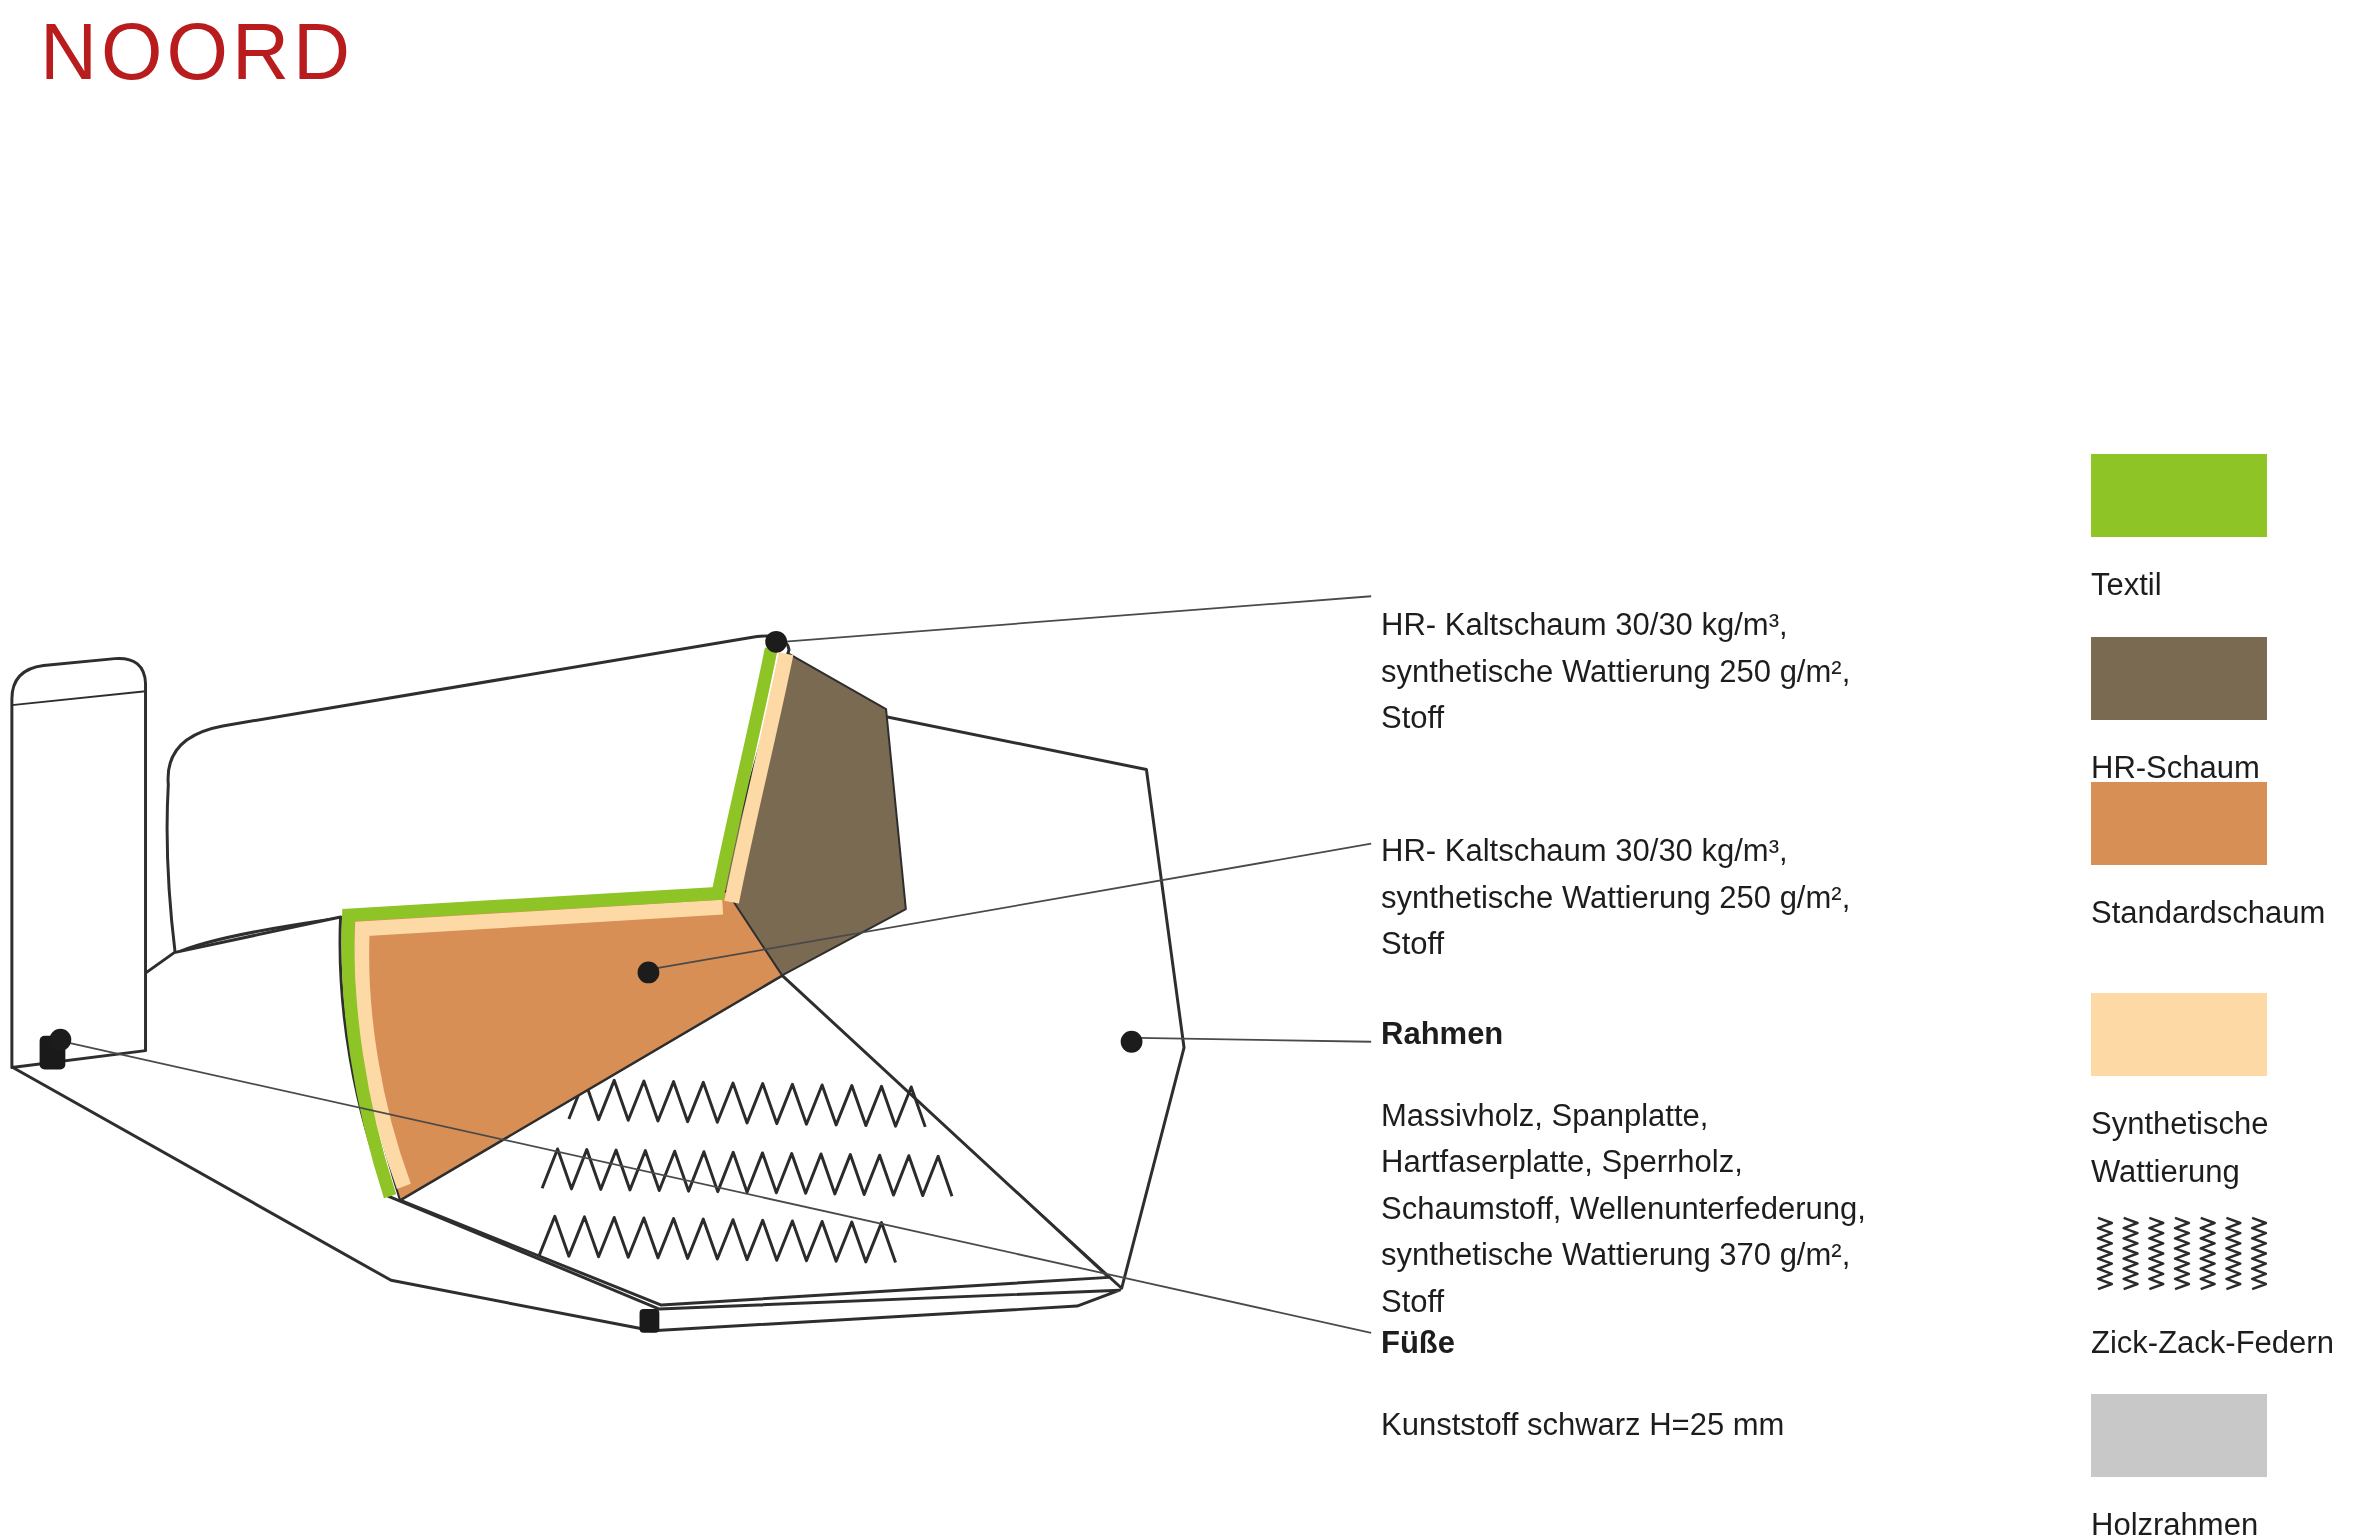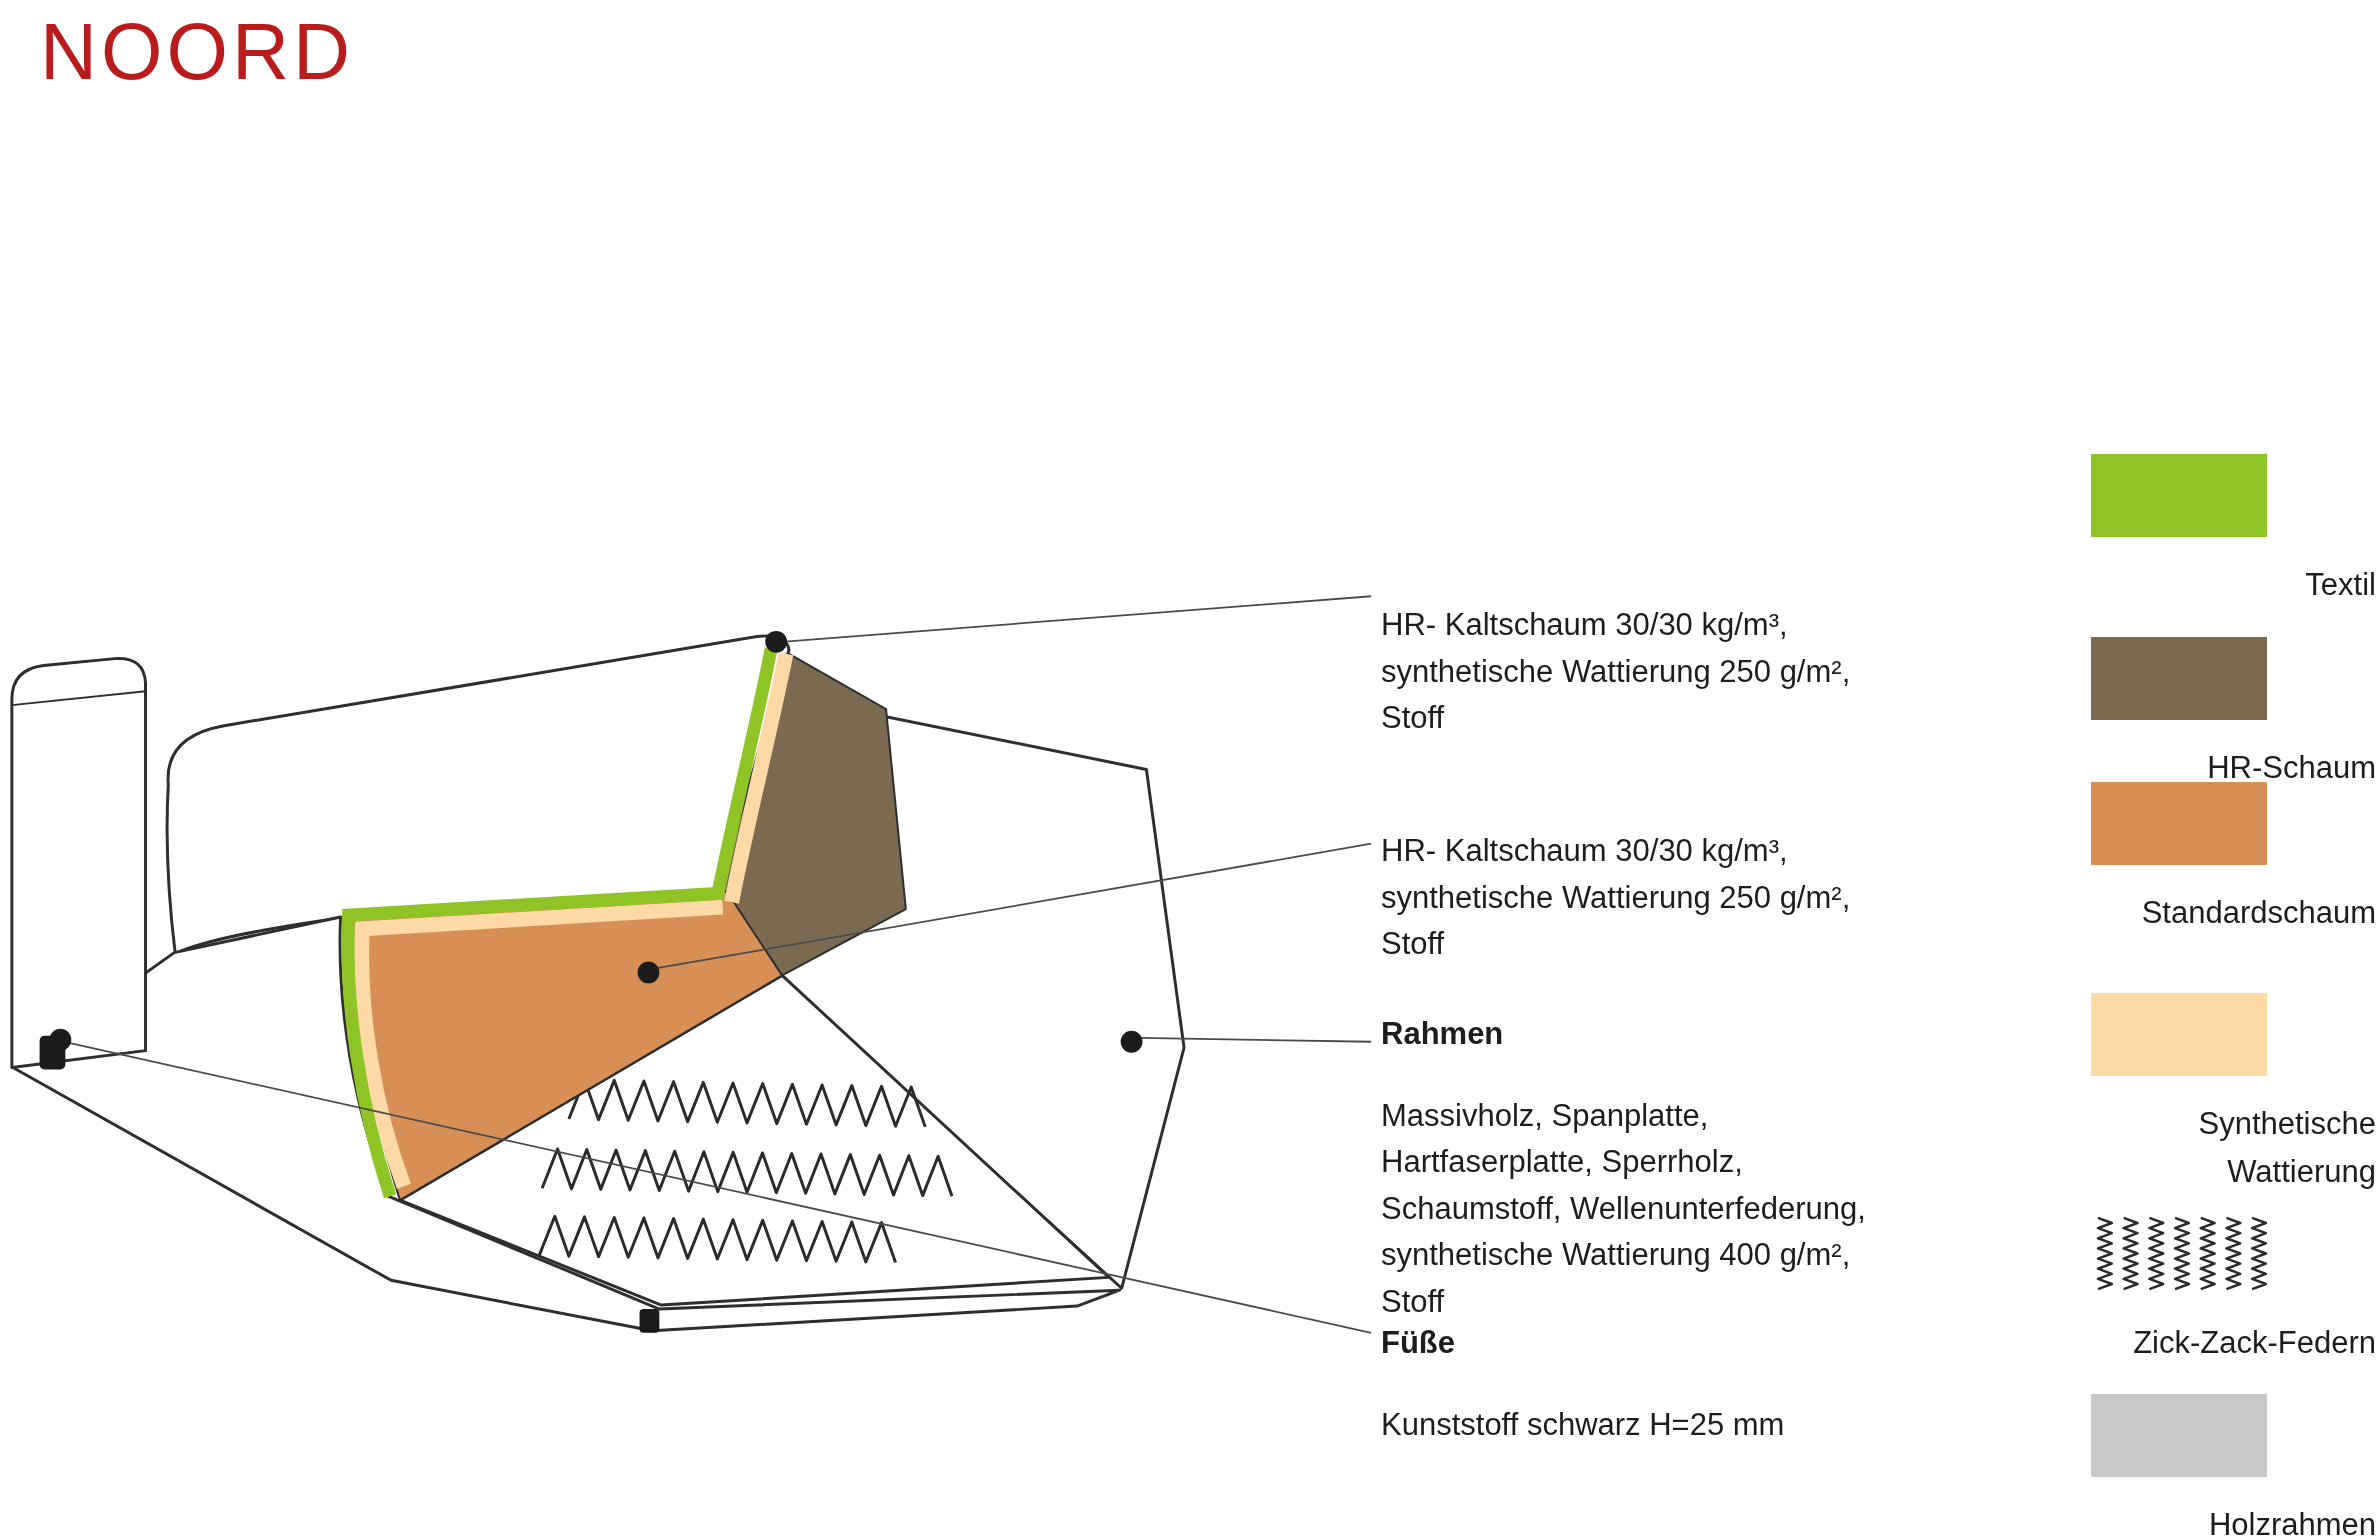--- a/index.html
+++ b/index.html
@@ -13,21 +13,21 @@
     letter-spacing:4px;color:#b91c1c;
   }
   #scene{position:absolute;left:0;top:0;}
   .outline{fill:#ffffff;stroke:#2e2e2e;stroke-width:3;stroke-linejoin:round;}
   .thin{stroke:#2e2e2e;stroke-width:2;fill:none;}
   .leader{stroke:#4a4a4a;stroke-width:1.8;fill:none;}
   .spring{stroke:#2b2b2b;stroke-width:3;fill:none;stroke-linejoin:round;}
   .annotation{position:absolute;left:1381px;width:644px;}
   .annotation-heading{font-size:31px;font-weight:700;line-height:1.45;}
   .annotation-body{font-size:31px;line-height:1.5;white-space:pre-line;margin-top:36px;}
-  .legend-item{position:absolute;left:2091px;width:285px;text-align:right;}
+  .legend-item{position:absolute;left:2091px;width:285px;}
   .swatch{width:176px;height:83px;}
   .swatch.pattern{background:#ffffff;}
   .legend-label{font-size:31px;line-height:1.55;margin-top:24px;white-space:pre-line;}
 </style>
 </head>
 <body>
 
 <div class="page-title">NOORD</div>
 
 <svg id="scene" width="2376" height="1537" viewBox="0 0 2400 1552">
@@ -86,21 +86,21 @@
 <div class="annotation" style="top:792px">
   <div class="annotation-body">HR- Kaltschaum 30/30 kg/m³,
 synthetische Wattierung 250 g/m²,
 Stoff</div>
 </div>
 <div class="annotation" style="top:1012px">
   <div class="annotation-heading">Rahmen</div>
   <div class="annotation-body">Massivholz, Spanplatte,
 Hartfaserplatte, Sperrholz,
 Schaumstoff, Wellenunterfederung,
-synthetische Wattierung 400 g/m²,
+synthetische Wattierung 370 g/m²,
 Stoff</div>
 </div>
 <div class="annotation" style="top:1321px">
   <div class="annotation-heading">Füße</div>
   <div class="annotation-body">Kunststoff schwarz H=25 mm</div>
 </div>
 
 <div class="legend-item" style="top:454px">
   <div class="swatch" style="background: rgb(142, 196, 37);"></div>
   <div class="legend-label">Textil</div>

